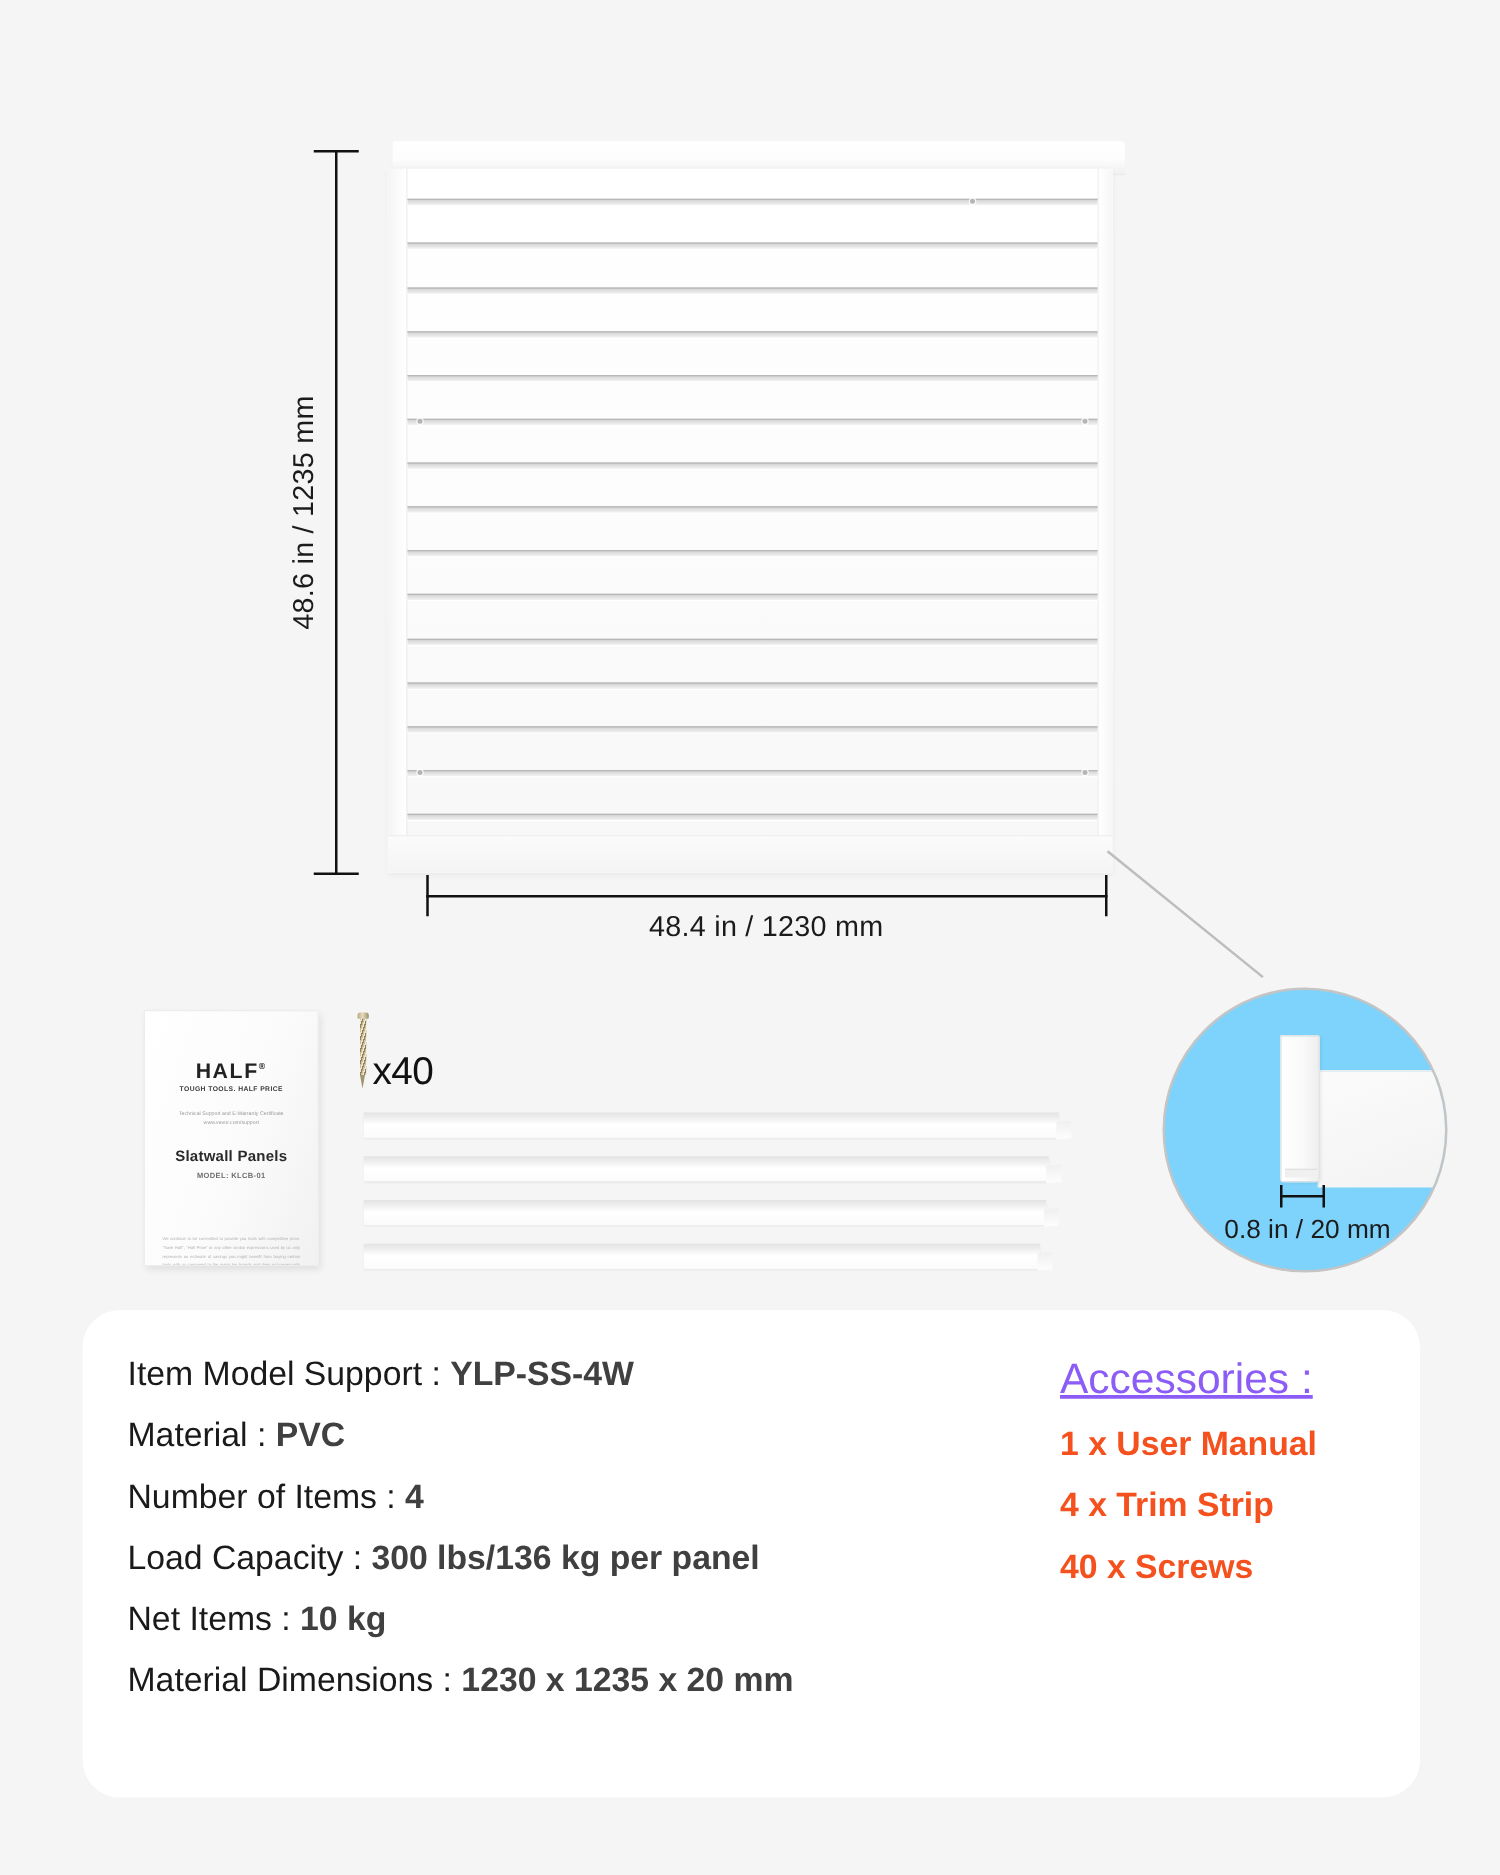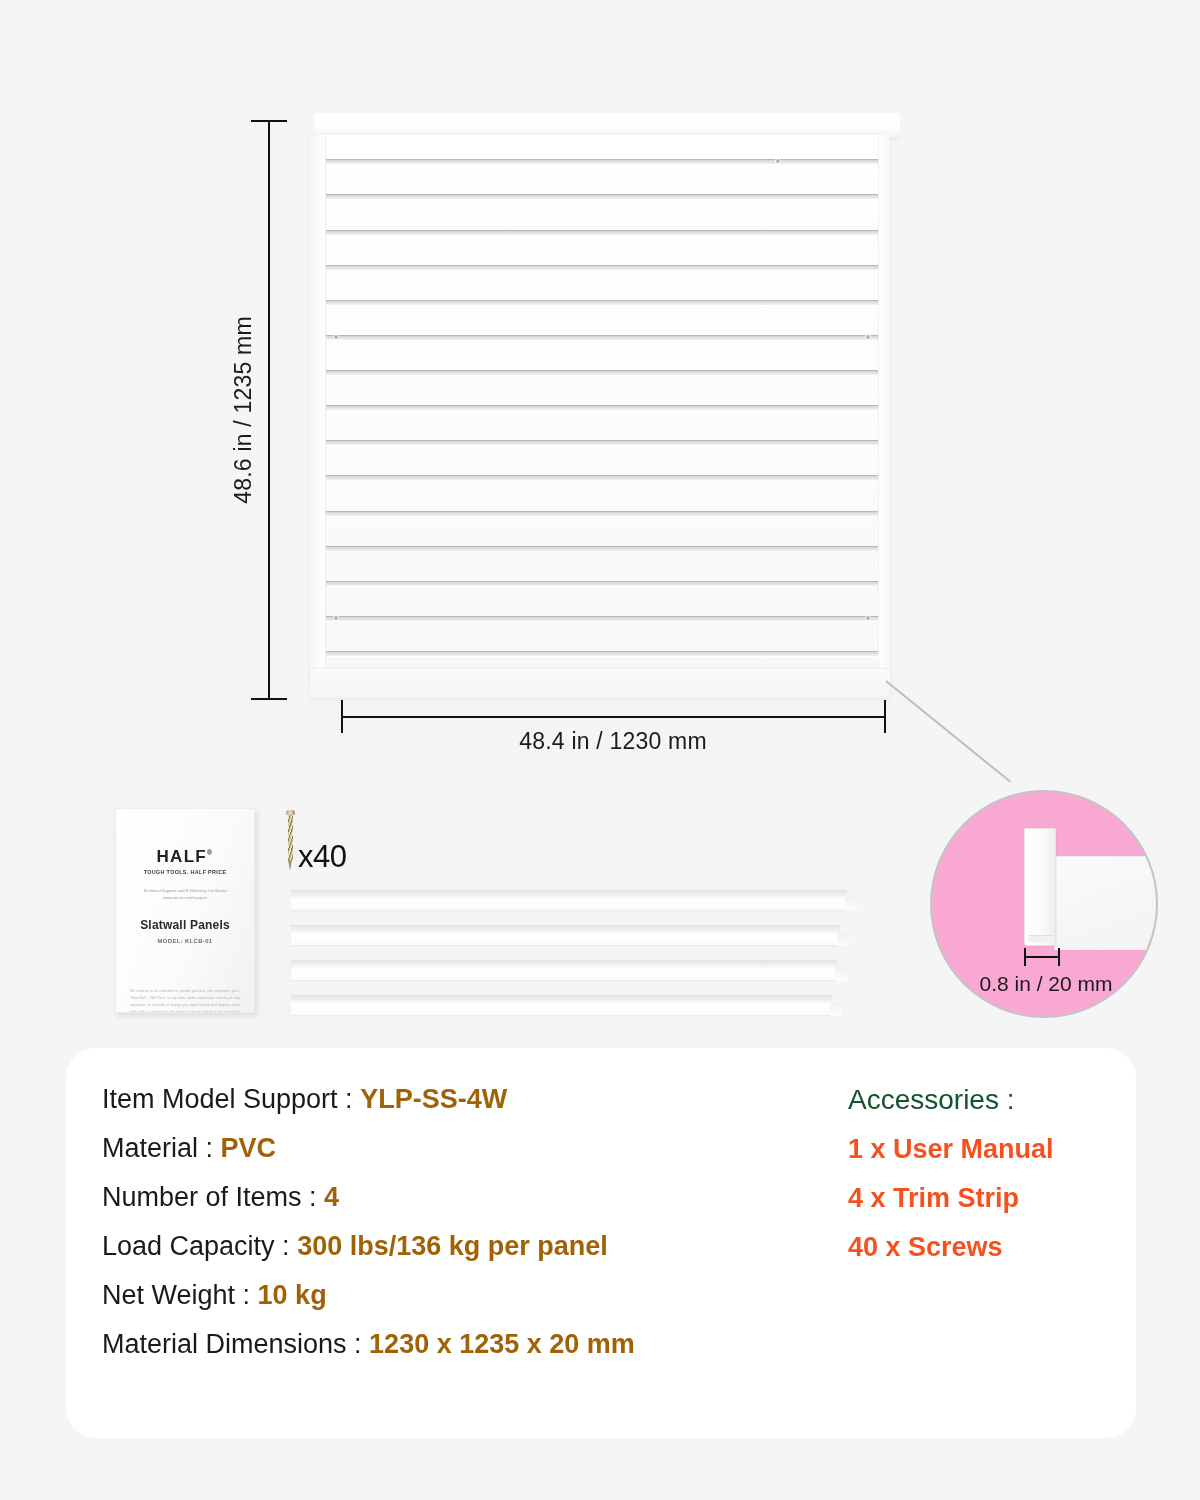--- a/index.html
+++ b/index.html
@@ -181,21 +181,21 @@
     transform: rotate(39deg);
   }
   .callout-circle {
     position: absolute;
     left: 930px;
     top: 790px;
     width: 228px;
     height: 228px;
     border-radius: 50%;
     border: 2px solid #c4c4c4;
-    background: #f9a8d4;
+    background: #7dd3fc;
     overflow: hidden;
   }
   
   .profile-face {
     position: absolute;
     left: 122px;
     top: 64px;
     width: 130px;
     height: 94px;
     background: linear-gradient(160deg, #fbfbfb 0%, #f2f2f2 100%);
@@ -394,34 +394,35 @@
     top: 38px;
   }
   .spec-row {
     font-size: 27px;
     color: #1a1a1a;
     line-height: 1;
     margin-bottom: 22px;
     white-space: nowrap;
   }
   .spec-row .val {
-    color: #a16207;
+    color: #404040;
     font-weight: 700;
   }
   .spec-right {
     position: absolute;
     left: 782px;
     top: 38px;
   }
   .acc-head {
-    font-size: 28px;
-    color: #14532d;
+    font-size: 34px;
+    color: #8b5cf6;
     line-height: 1;
     margin-bottom: 22px;
     white-space: nowrap;
+    text-decoration: underline;
   }
   .acc-item {
     font-size: 27px;
     color: #F4511E;
     font-weight: 700;
     line-height: 1;
     margin-bottom: 22px;
     white-space: nowrap;
   }
 </style>
@@ -522,21 +523,21 @@
         <div class="strip-end"></div>
       </div>
     </div>
 
   <div class="spec-card">
     <div class="spec-left" id="spec-left">
         <div class="spec-row"><span>Item Model Support : </span><span class="val">YLP-SS-4W</span></div>
         <div class="spec-row"><span>Material : </span><span class="val">PVC</span></div>
         <div class="spec-row"><span>Number of Items : </span><span class="val">4</span></div>
         <div class="spec-row"><span>Load Capacity : </span><span class="val">300 lbs/136 kg per panel</span></div>
-        <div class="spec-row"><span>Net Weight : </span><span class="val">10 kg</span></div>
+        <div class="spec-row"><span>Net Items : </span><span class="val">10 kg</span></div>
         <div class="spec-row"><span>Material Dimensions : </span><span class="val">1230 x 1235 x 20 mm</span></div>
       </div>
     <div class="spec-right">
       <div class="acc-head">Accessories :</div>
       <div id="acc-items">
           <div class="acc-item">1 x User Manual</div>
           <div class="acc-item">4 x Trim Strip</div>
           <div class="acc-item">40 x Screws</div>
         </div>
     </div>

